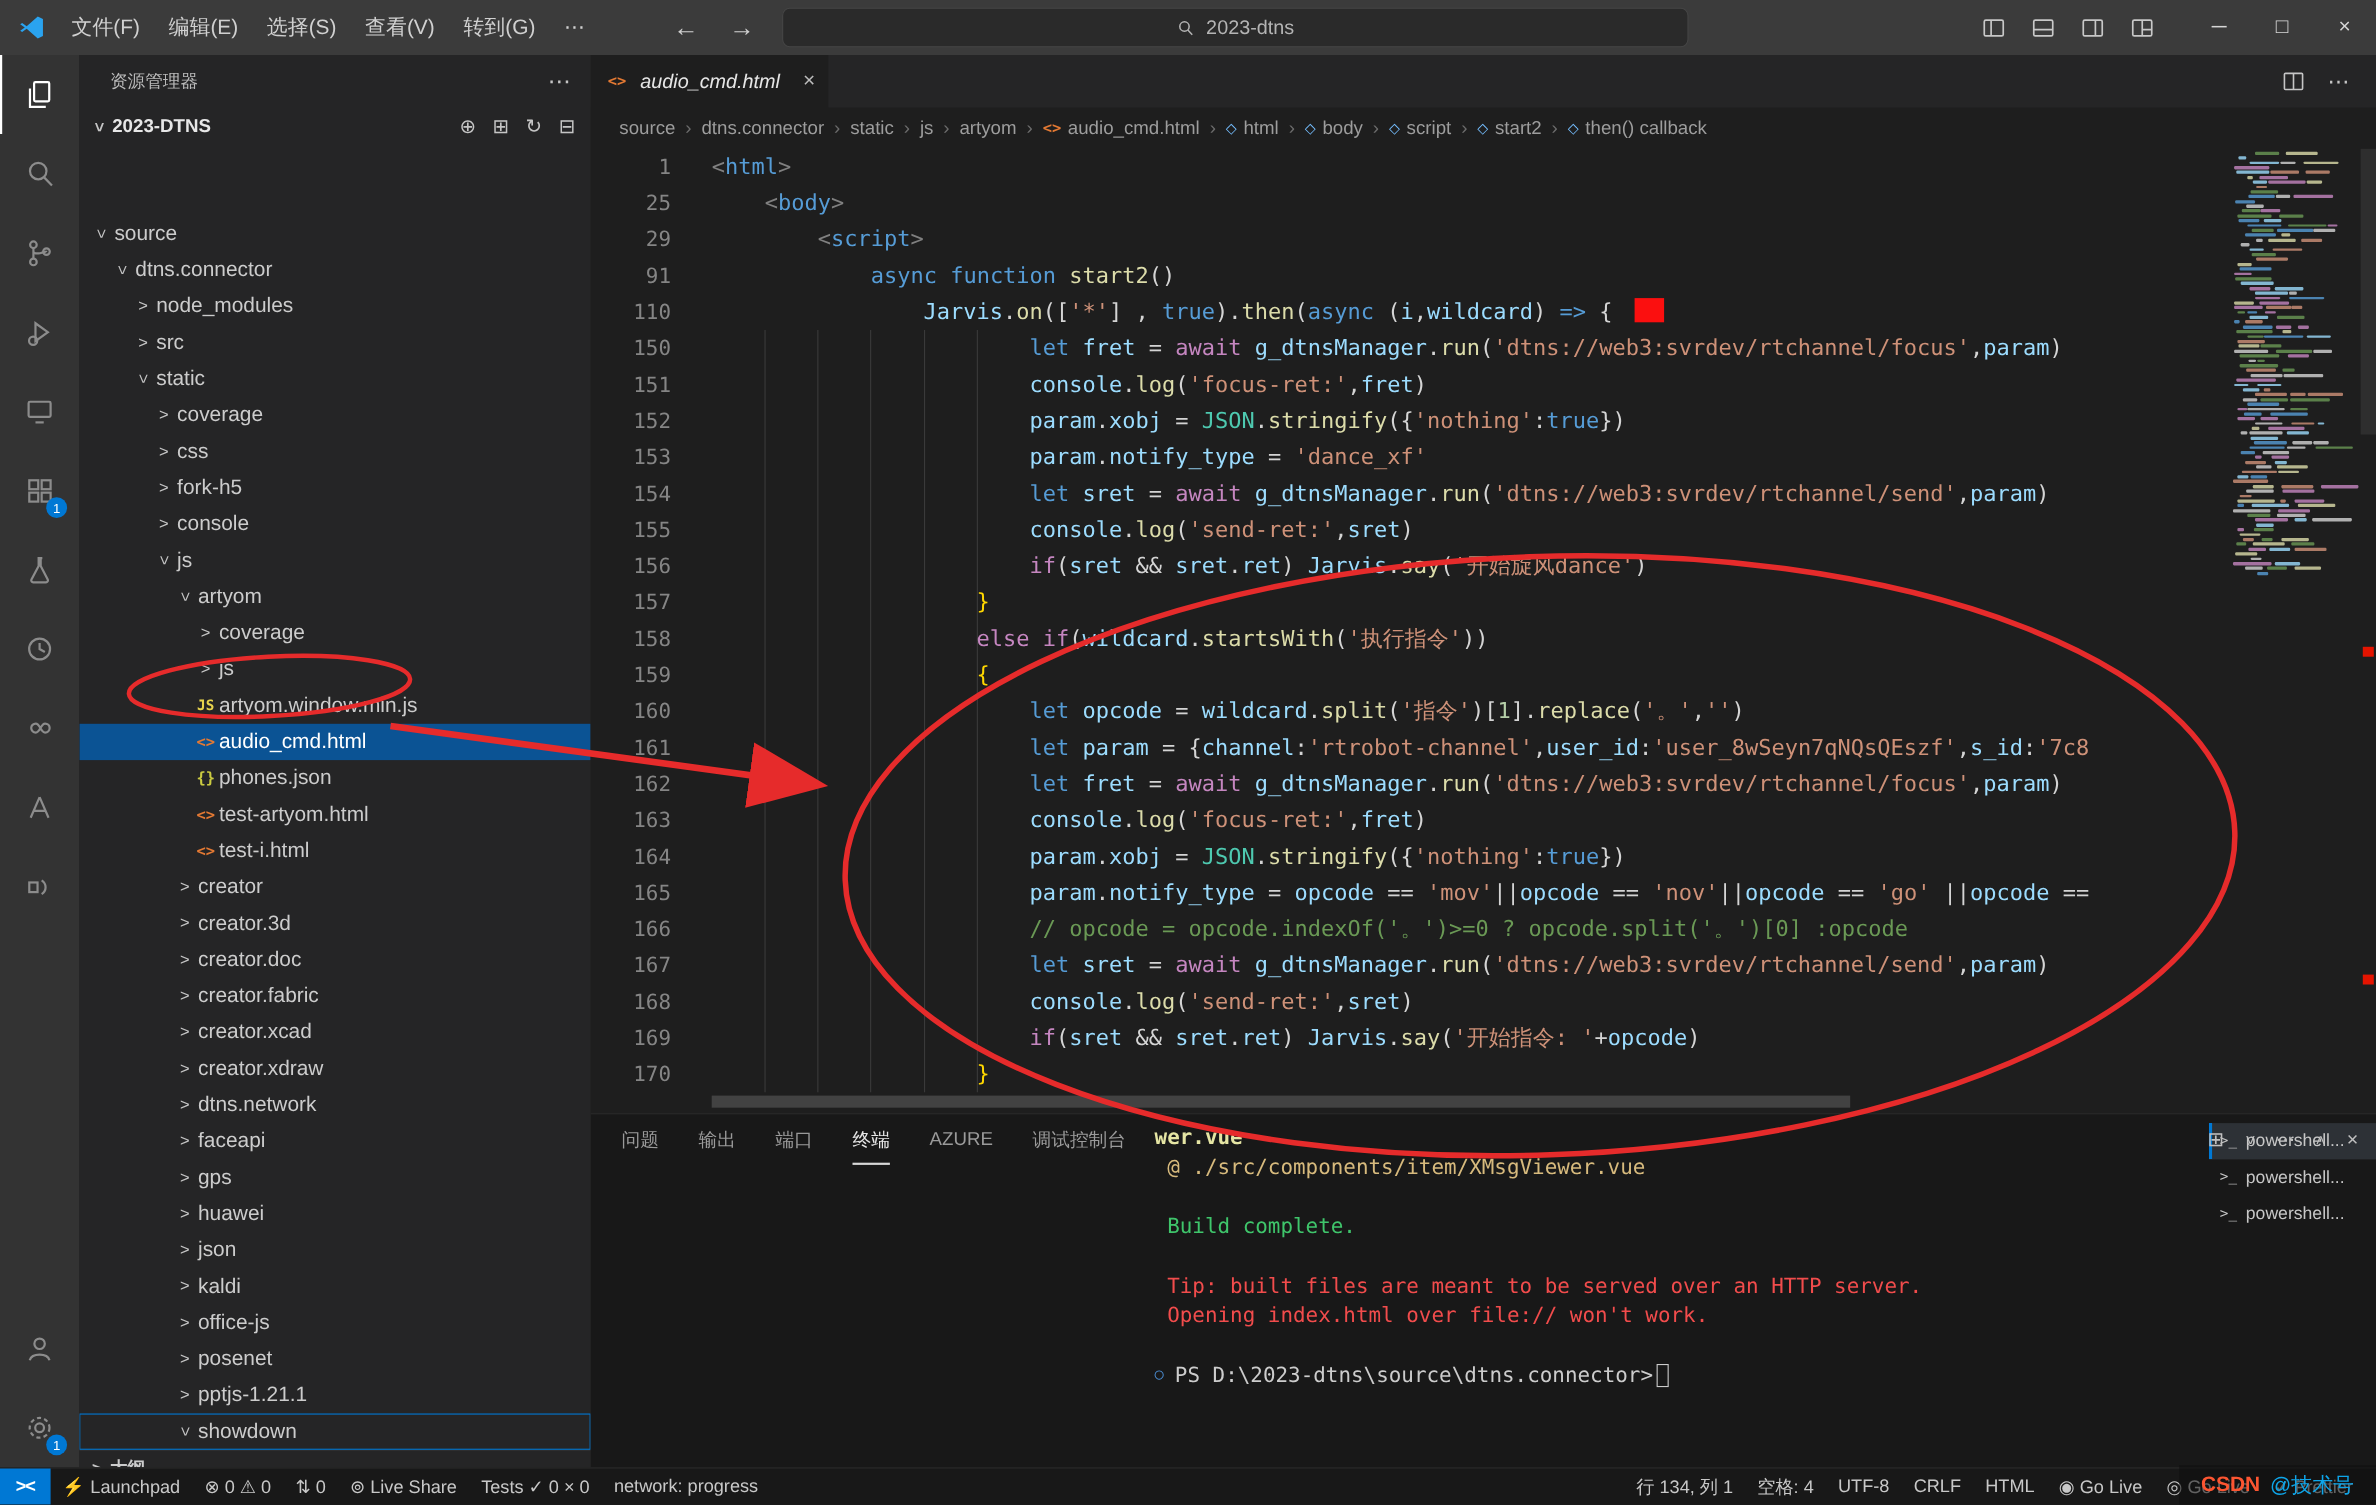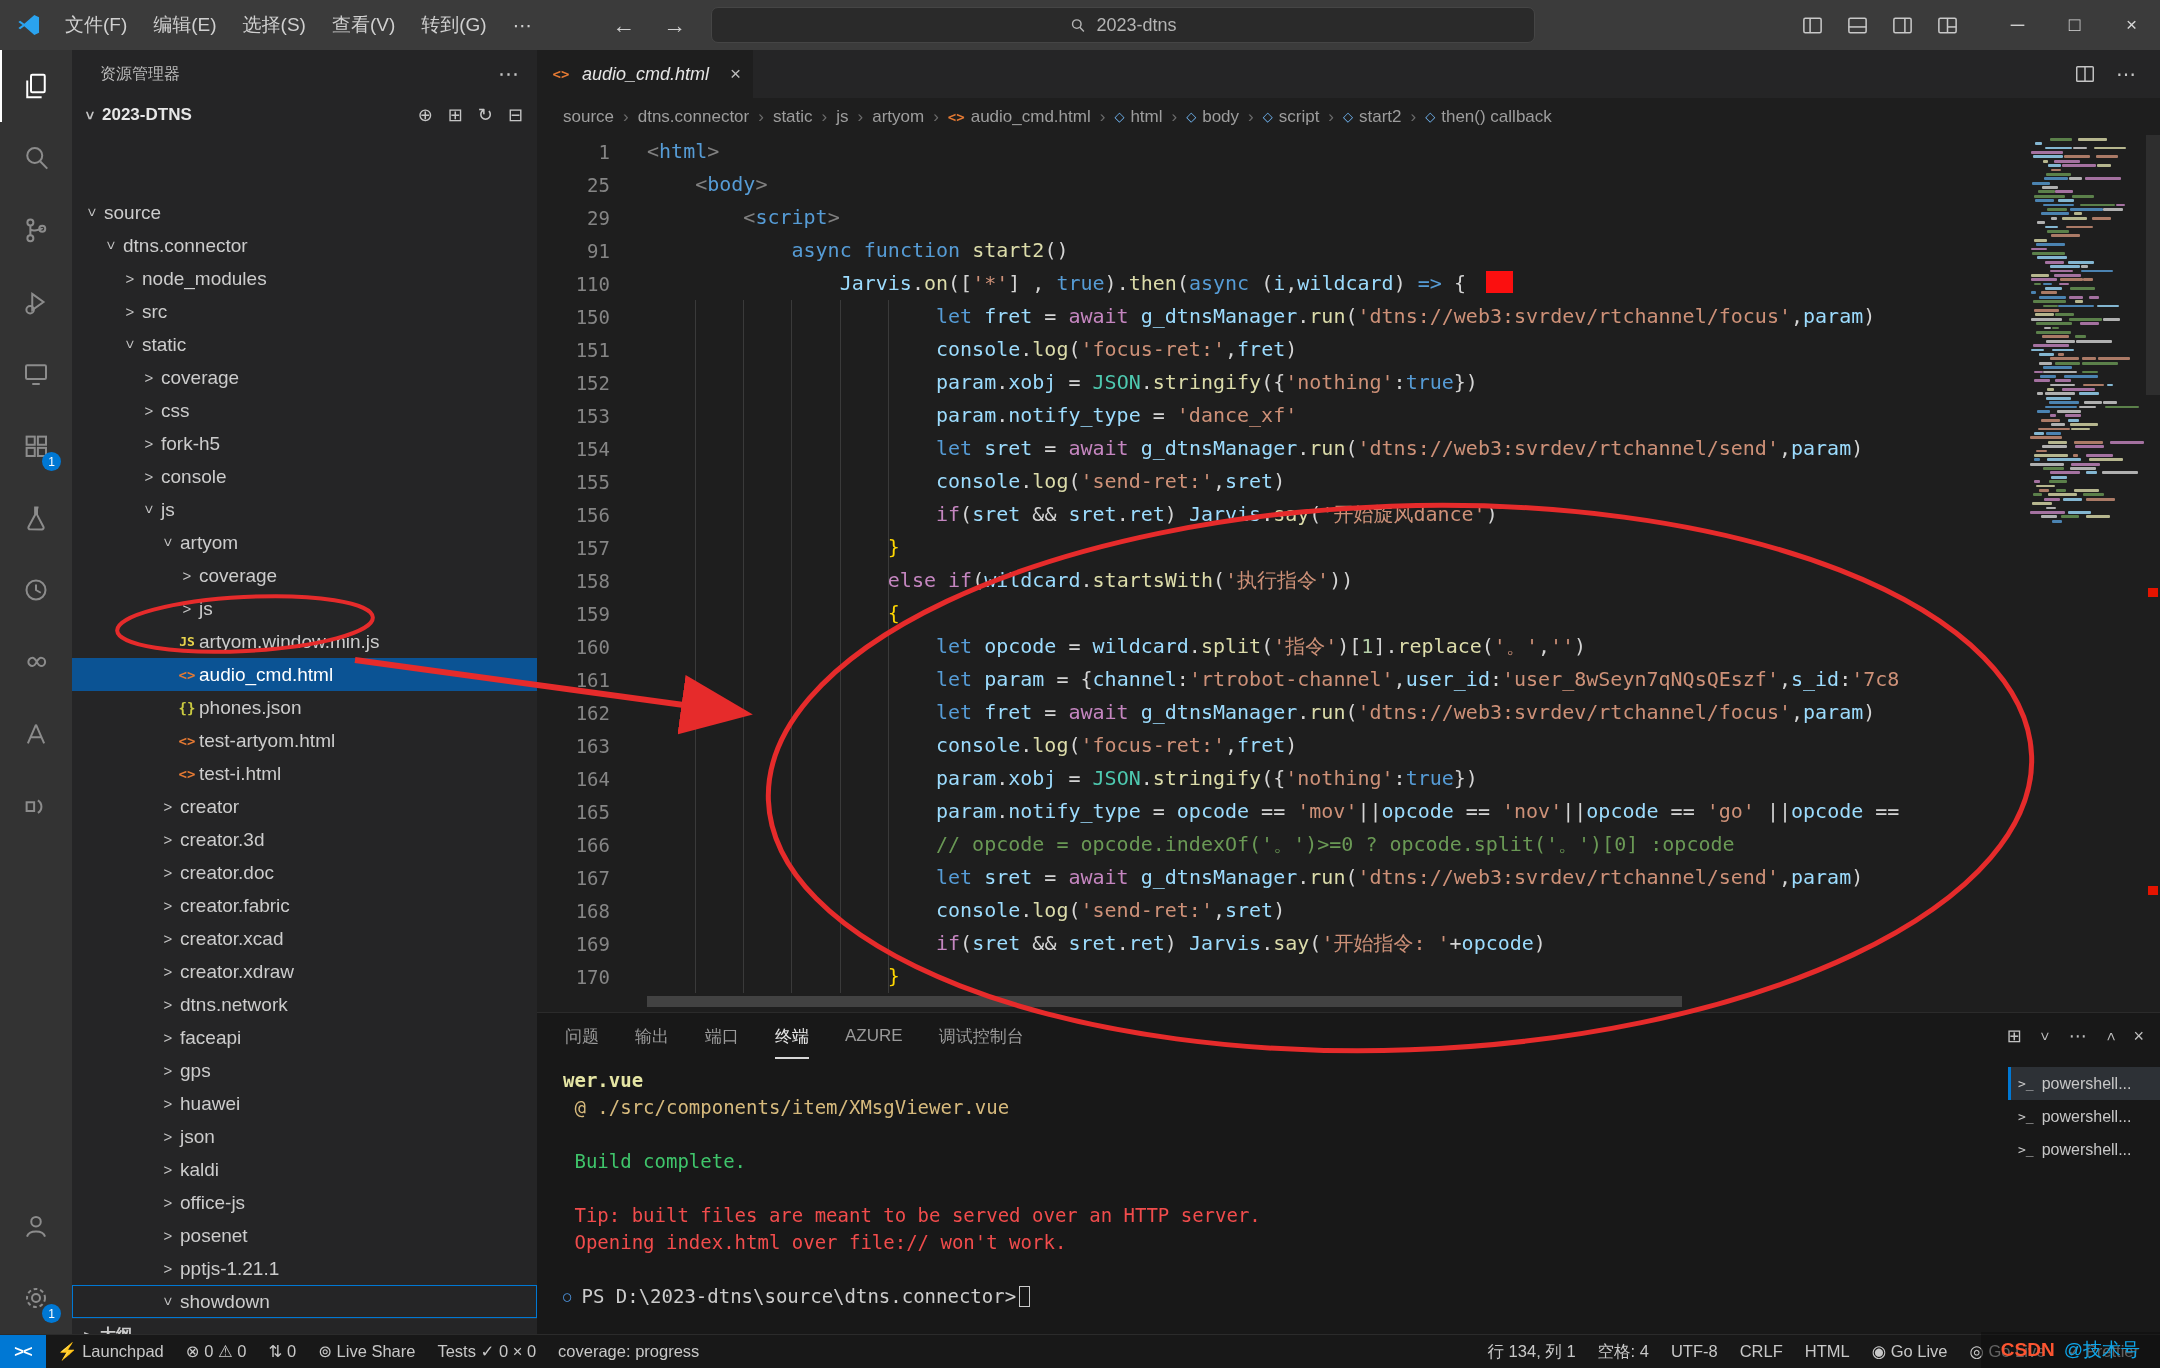--- a/index.html
+++ b/index.html
@@ -71,21 +71,21 @@
   .guide{position:absolute;top:0;bottom:0;width:1px;background:#3a3a3a}
   .minimap{position:absolute;top:2px;right:14px;width:120px;height:860px;overflow:hidden}
   .mm-row{height:4.4px;display:flex;align-items:center}
   .mm-row span{height:2.8px;border-radius:1px;opacity:.8;flex:none}
   .oruler{position:absolute;right:0;top:0;width:14px;bottom:0;background:#1e1e1e}
   .oruler .thumb{position:absolute;top:0;left:0;right:0;height:260px;background:rgba(121,121,121,.18)}
   .omark{position:absolute;left:2px;width:10px;height:9px;background:#e51400}
   .hscroll{position:absolute;left:110px;bottom:5px;width:1035px;height:11px;background:rgba(121,121,121,.4)}
 
   
-  .panel{height:322px;background:#181818;border-top:1px solid #2b2b2b;display:flex;flex-direction:column;position:relative}
+  .panel{height:322px;background:#181818;border-top:1px solid #2b2b2b;display:flex;position:relative}
   .panel-tabs{height:46px;display:flex;align-items:center;padding-left:28px;gap:36px;font-size:17px;color:#9a9a9a}
   .ptab{height:100%;display:flex;align-items:center;border-bottom:2px solid transparent;padding-top:2px}
   .ptab.active{color:#e7e7e7;border-bottom-color:#d7d7d7}
   .panel-icons{position:absolute;right:16px;top:0;height:46px;display:flex;align-items:center;gap:19px;color:#c0c0c0;font-size:18px}
   .chev-r{display:inline-block;transform:rotate(90deg);font-size:15px}
   .chev-u{display:inline-block;transform:rotate(-90deg);font-size:15px}
   .panel-body{flex:1;display:flex;overflow:hidden}
   .terminal{flex:1;padding:8px 0 0 26px;font:19px/27px "DejaVu Sans Mono",monospace;color:#cccccc;overflow:hidden}
   .tline{height:27px;white-space:pre}
   .t-asset{color:#e5e5a4;font-weight:bold}
@@ -1008,21 +1008,21 @@
   </div>
 
   <div class="statusbar" data-name="status-bar">
     <div class="sb-left" data-name="status-bar-left" style="display:flex;height:100%">
         <div class="sb-item" data-name="remote-indicator">&gt;&lt;</div>
         <div class="sb-item" data-name="launchpad">⚡ Launchpad</div>
         <div class="sb-item" data-name="problems">⊗ 0  ⚠ 0</div>
         <div class="sb-item" data-name="ports">⇅ 0</div>
         <div class="sb-item" data-name="live-share">⊚ Live Share</div>
         <div class="sb-item" data-name="tests">Tests  ✓ 0  × 0</div>
-        <div class="sb-item" data-name="coverage">coverage: progress</div>
+        <div class="sb-item" data-name="coverage">network: progress</div>
       </div>
     <div class="sb-right" data-name="status-bar-right">
         <div class="sb-item" data-name="cursor-position">行 134, 列 1</div>
         <div class="sb-item" data-name="indentation">空格: 4</div>
         <div class="sb-item" data-name="encoding">UTF-8</div>
         <div class="sb-item" data-name="eol">CRLF</div>
         <div class="sb-item" data-name="language-mode">HTML</div>
         <div class="sb-item" data-name="go-live">◉ Go Live</div>
         <div class="sb-item" data-name="go-live-2">◎ Go Live</div>
         <div class="sb-item" data-name="prettier">✓ Prettier</div>

